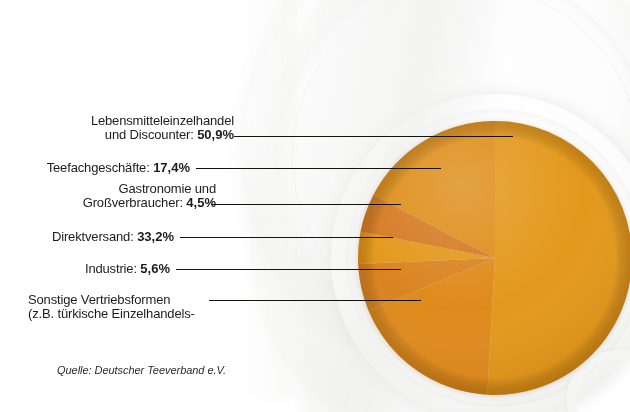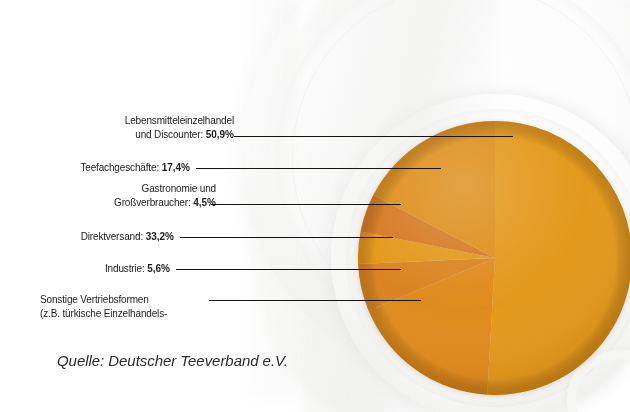--- a/index.html
+++ b/index.html
@@ -69,30 +69,30 @@
 
   
   #pieWrap{position:absolute;left:358px;top:121px;width:274px;height:274px;}
   #pieSvg{position:absolute;left:0;top:0;width:274px;height:274px;
     filter:drop-shadow(0 1px 3px rgba(120,70,0,0.18));}
 
   
   .labels{position:absolute;left:0;top:0;width:630px;height:412px;}
   .lbl{
     position:absolute;text-align:right;
-    font-size:10px;line-height:13.6px;
+    font-size:13px;line-height:13.6px;
     letter-spacing:-0.15px;
     color:#1c1c1c;white-space:nowrap;
   }
   .lbl b{font-weight:bold;letter-spacing:0px;}
   .leader{position:absolute;height:0;border-top:1.15px solid #15120f;}
 
   .src{
-    position:absolute;left:57px;top:352px;
-    font-size:15px;font-style:italic;color:#2a2a2a;letter-spacing:-0.05px;
+    position:absolute;left:57px;top:364px;
+    font-size:11px;font-style:italic;color:#2a2a2a;letter-spacing:-0.05px;
   }
 </style>
 </head>
 <body>
 
 <div id="stage">
 
   <div class="photo">
     <div class="saucer"></div>
     <div class="sweep1"></div>
@@ -163,21 +163,21 @@
     </div>
     <div class="leader" style="left:180px;top:237px;width:213px;"></div>
 
     <div class="lbl" style="left:0px;width:170px;top:262px;">
       <div>
         <span>Industrie: </span><b>5,6%</b>
       </div>
     </div>
     <div class="leader" style="left:176px;top:269px;width:225px;"></div>
 
-    <div class="lbl" style="left:0px;width:203px;top:293px;text-align:left;padding-left:40px;box-sizing:border-box;">
+    <div class="lbl" style="left:0px;width:203px;top:293px;text-align:left;padding-left:28px;box-sizing:border-box;">
       <div>Sonstige Vertriebsformen</div>
       <div>(z.B. türkische Einzelhandels-</div>
     </div>
     <div class="leader" style="left:209px;top:300px;width:212px;"></div>
 
     <div class="src">Quelle: Deutscher Teeverband e.V.</div>
   </div>
 </div>
 
 </body></html>

